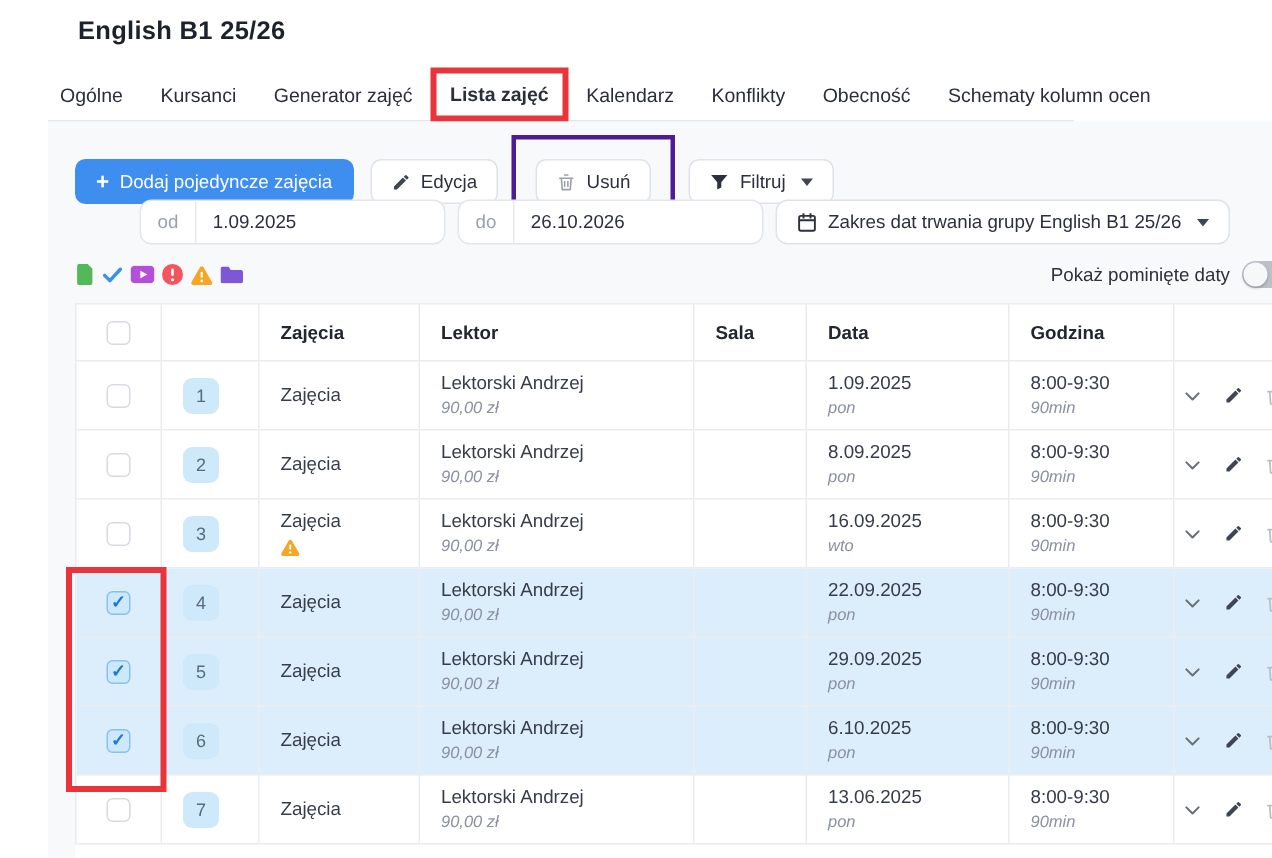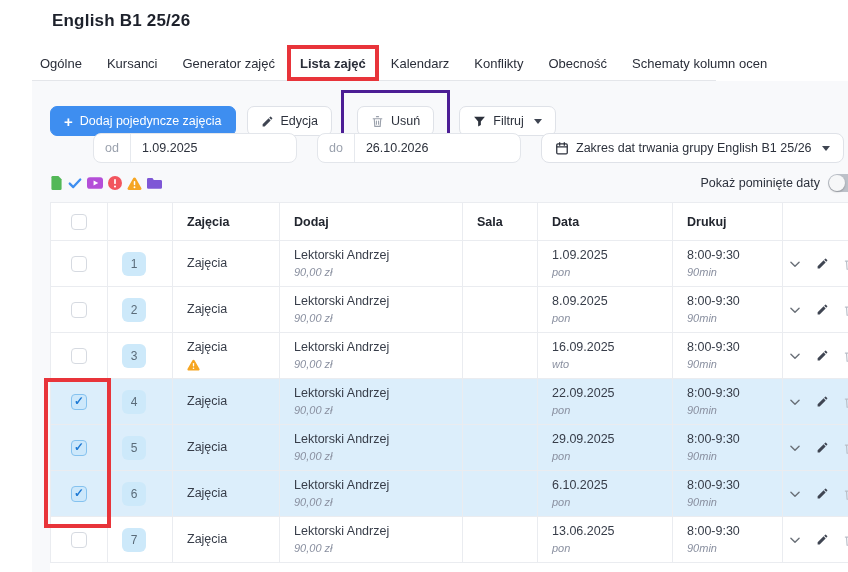--- a/index.html
+++ b/index.html
@@ -31,21 +31,21 @@
     height:30px; display:inline-flex; align-items:center; gap:7px;
     padding:0 13px; border-radius:7px; font-size:12.5px; font-family:inherit;
     background:#fff; border:1px solid #dfe2e8; color:#2c313c; cursor:pointer; white-space:nowrap;
   }
   .btn-primary { background:#3e8ef0; border-color:#3e8ef0; color:#fff; }
   .btn-primary .plus { font-size:15px; font-weight:700; line-height:1; }
   .caret { width:0; height:0; border-left:4px solid transparent; border-right:4px solid transparent; border-top:5px solid #3f4552; margin-left:3px; }
   .redbox-wrap { display:inline-block; border:3px solid #4c1d95; padding:13px; margin:-5px -2px; }
 
   
-  .filterrow { position:absolute; left:18px; top:52px; display:flex; align-items:center; gap:20px;padding-left:43px; }
+  .filterrow { position:absolute; left:18px; top:52px; display:flex; align-items:center; gap:8px;padding-left:43px; }
   .dateinput {
     width:204px; height:30px; background:#fff; border:1px solid #e3e6eb; border-radius:8px;
     display:flex; align-items:center; overflow:hidden; cursor:text;
   }
   .dateinput .dlabel { padding:0 11px; font-size:12.5px; color:#9aa1ad; }
   .dateinput .dsep { width:1px; align-self:stretch; background:#e6e9ee; }
   .dateinput .dval { padding:0 11px; font-size:12.5px; color:#2c313c; }
   .rangebtn { border-radius:8px; }
 
   
@@ -220,24 +220,24 @@
             <col style="width:110px">
             <col style="width:80px">
         </colgroup>
         <thead>
           <tr>
             <th class="cb">
                 <div class="checkbox"></div>
               </th>
             <th></th>
             <th>Zajęcia</th>
-            <th>Dodaj</th>
+            <th>Lektor</th>
             <th>Sala</th>
             <th>Data</th>
-            <th>Drukuj</th>
+            <th>Godzina</th>
             <th class="act"></th>
           </tr>
         </thead>
         <tbody>
             <tr>
     <td class="cb">
                 <div class="checkbox"></div>
               </td>
     <td>
                 <div class="badge">1</div>

